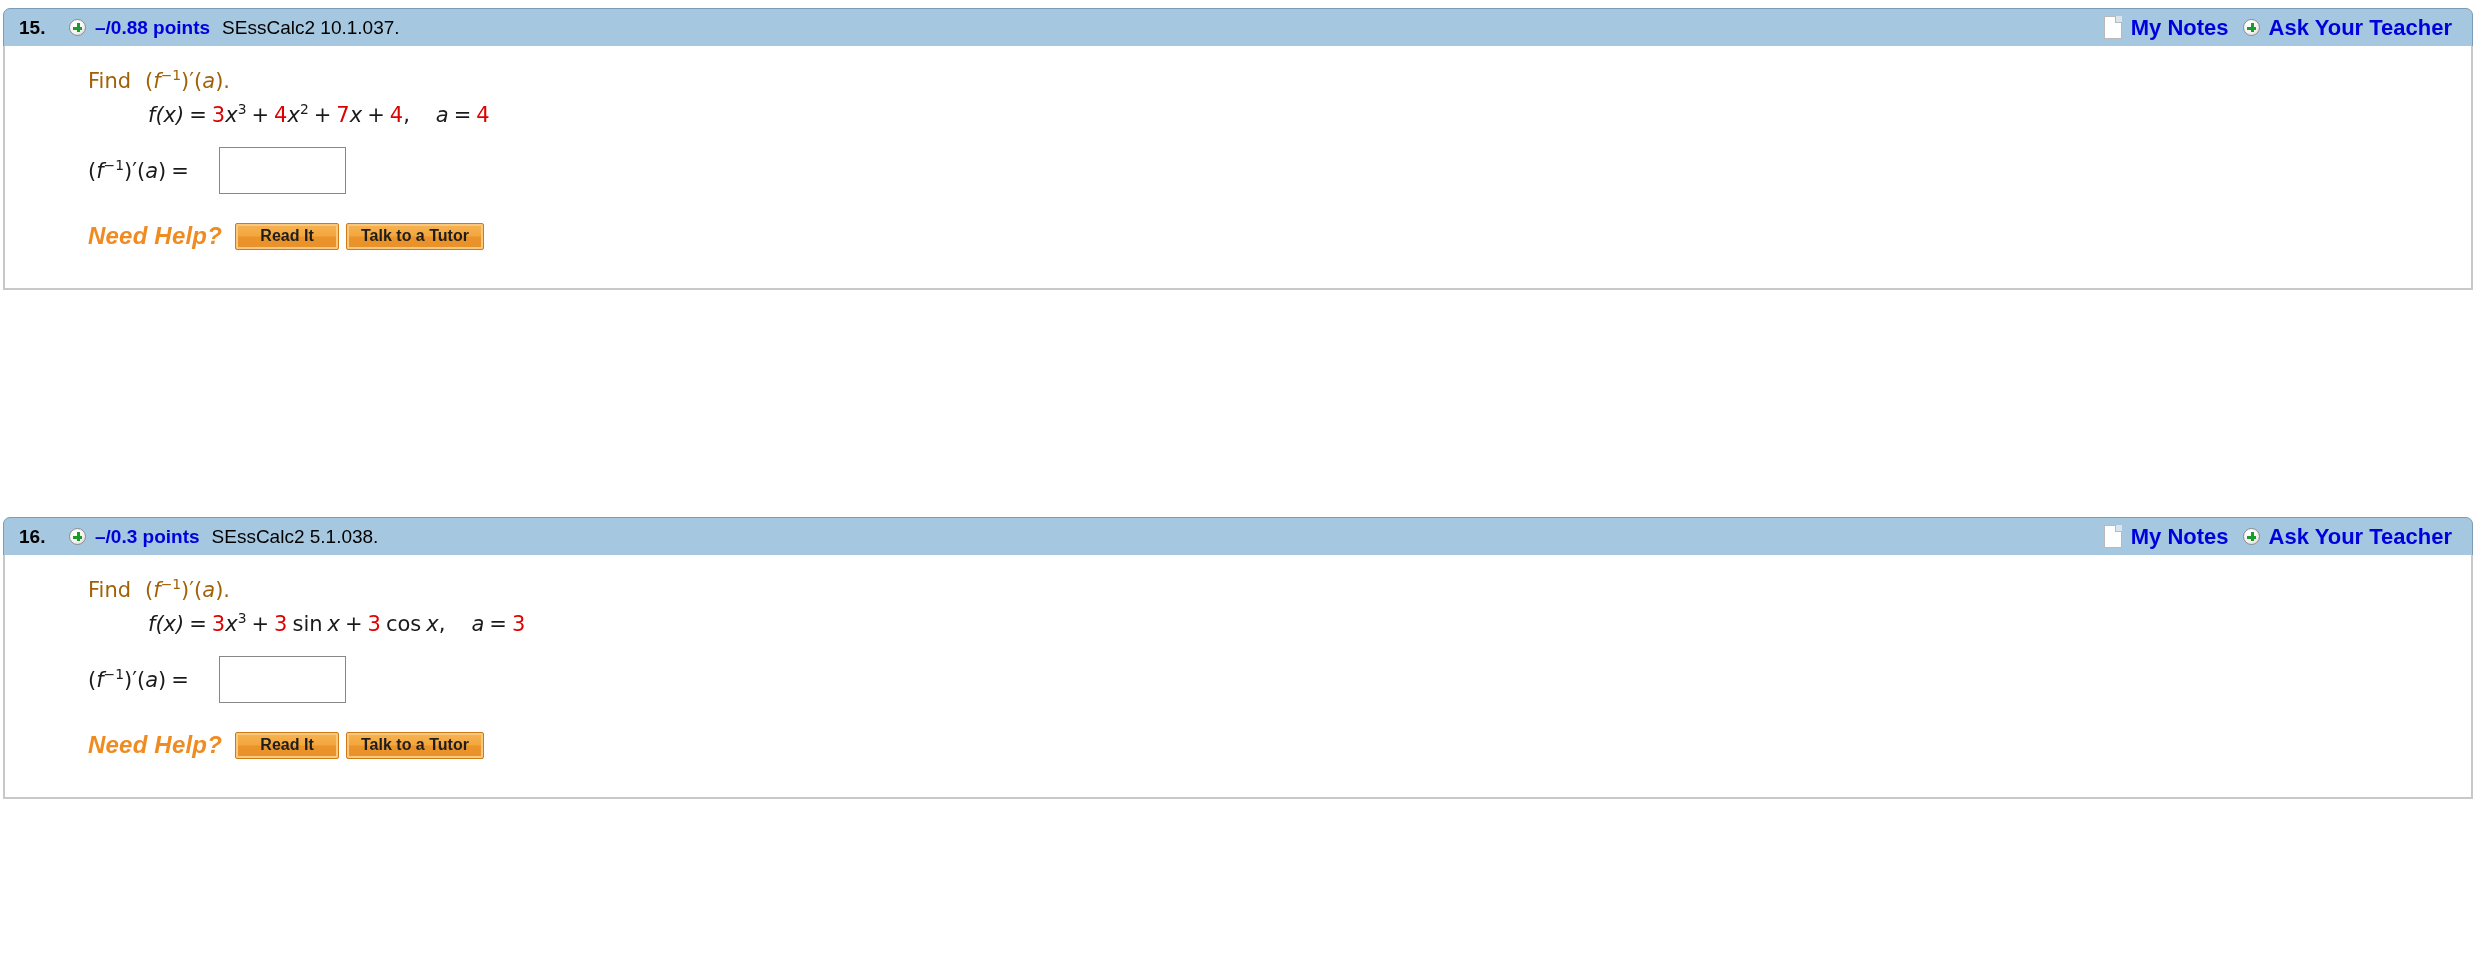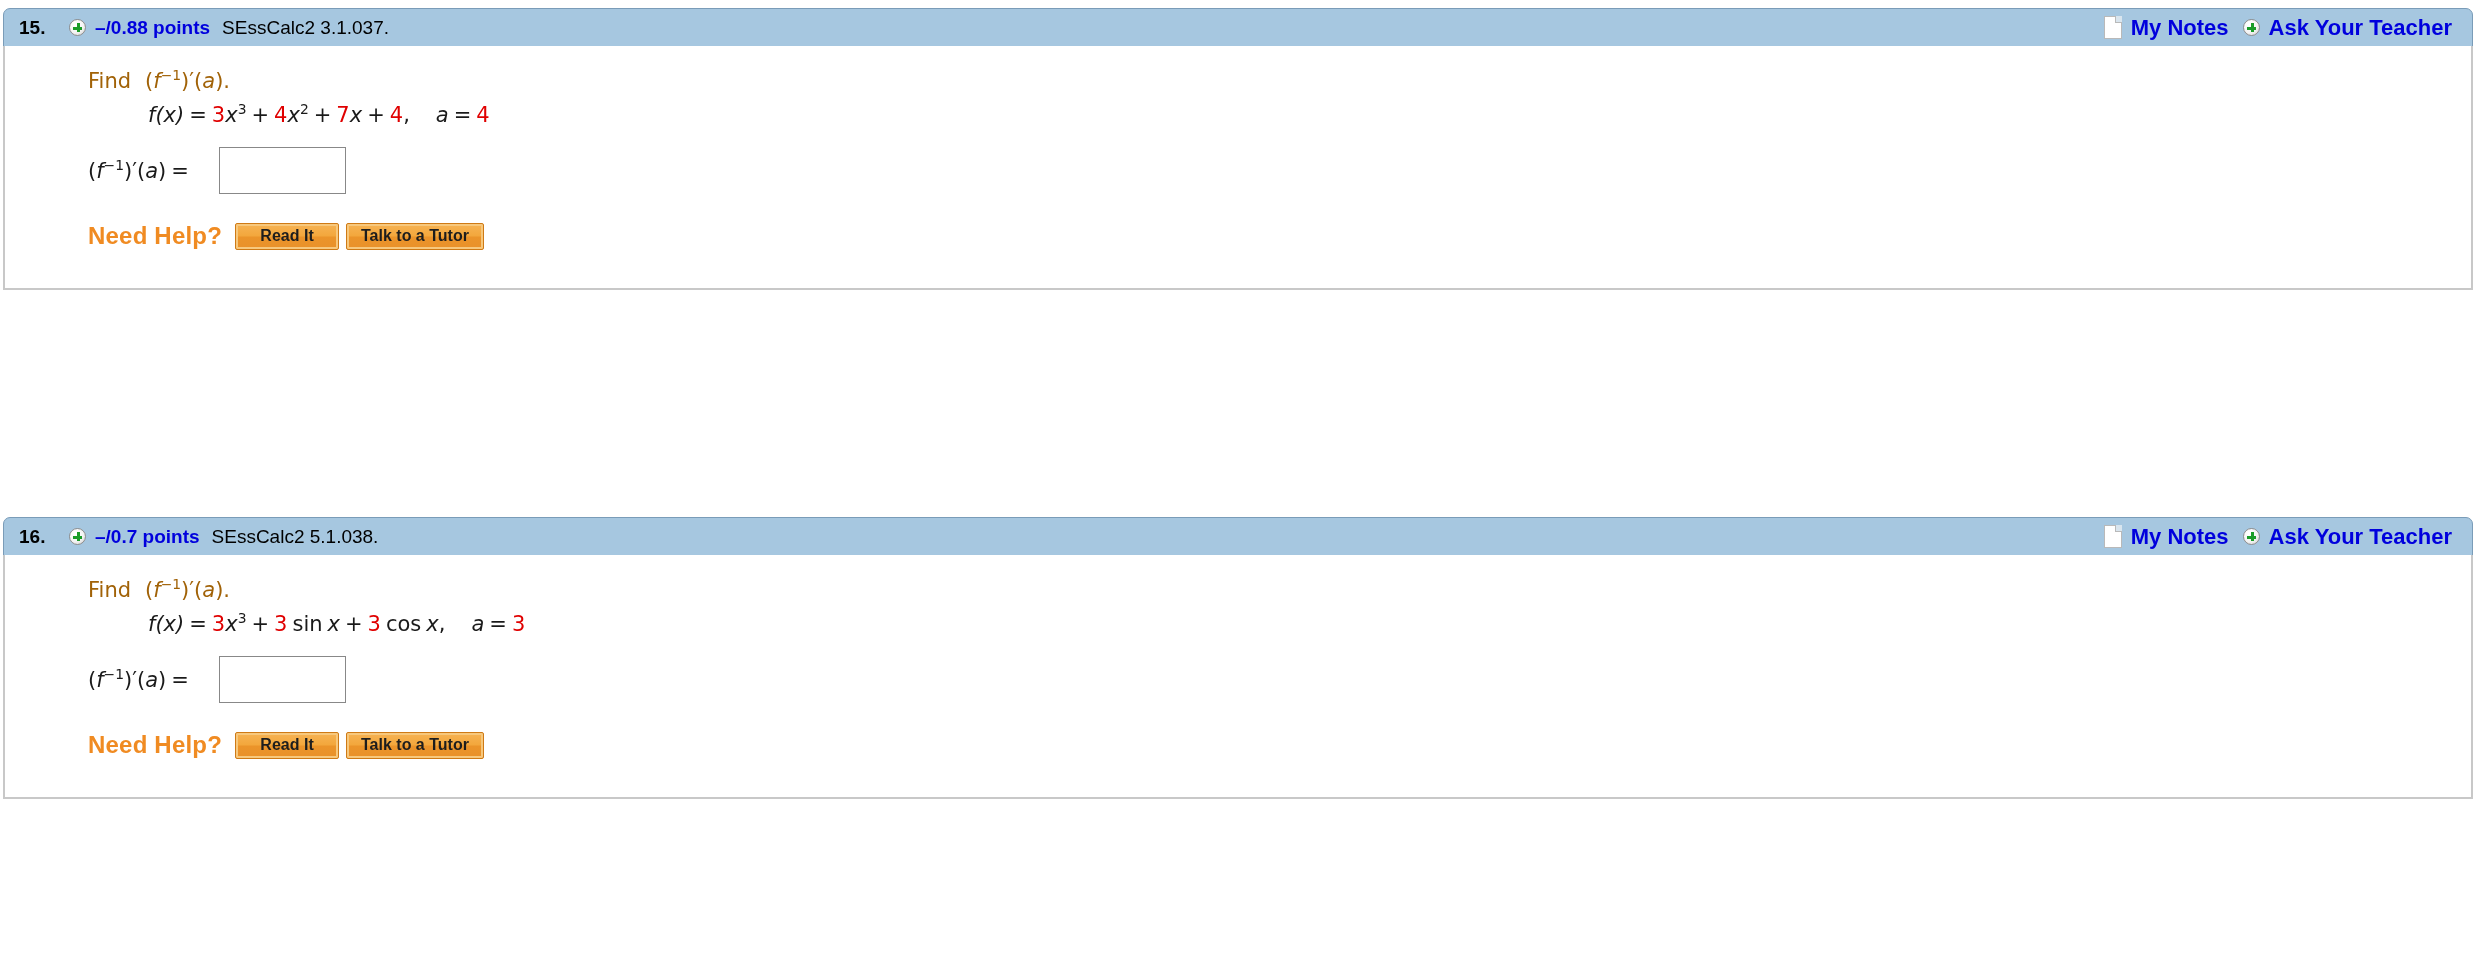--- a/index.html
+++ b/index.html
@@ -199,20 +199,21 @@
     margin-top: 28px;
   }
 
   .need-help {
     color: #f08b22;
     font-weight: bold;
     font-size: 24px;
     letter-spacing: 0.2px;
     margin-right: 13px;
     font-family: "Liberation Sans", sans-serif;
+    font-style: italic;
   }
 
   .help-btn {
     display: inline-flex;
     align-items: center;
     justify-content: center;
     height: 27px;
     background: linear-gradient(to bottom, #f6b354 0%, #f3a73c 48%, #eb942a 52%, #e9912a 100%);
     border: 1px solid #cf7a15;
     border-radius: 2px;
@@ -246,21 +247,21 @@
 <body>
 
 <div class="page">
 
   <div class="problem problem-15">
 
     <div class="qheader">
       <span class="qnum">15.</span>
       <span class="plus-icon"></span>
       <span class="points">–/0.88 points</span>
-      <span class="qref">SEssCalc2 3.1.037.</span>
+      <span class="qref">SEssCalc2 10.1.037.</span>
 
       <span class="qheader-right">
         <span class="notes-icon">
           <span class="sheet"></span>
             <span class="fold"></span>
         </span>
         <a class="hdr-link" href="#">My Notes</a>
         <span class="hdr-gap"></span>
         <span class="plus-icon" style="margin-left:0"></span>
         <span style="width:9px;display:inline-block"></span>
@@ -292,21 +293,21 @@
 
       </div>
     </div>
   </div>
 
   <div class="problem problem-16">
 
     <div class="qheader">
       <span class="qnum">16.</span>
       <span class="plus-icon"></span>
-      <span class="points">–/0.7 points</span>
+      <span class="points">–/0.3 points</span>
       <span class="qref">SEssCalc2 5.1.038.</span>
 
       <span class="qheader-right">
         <span class="notes-icon">
           <span class="sheet"></span>
             <span class="fold"></span>
         </span>
         <a class="hdr-link" href="#">My Notes</a>
         <span class="hdr-gap"></span>
         <span class="plus-icon" style="margin-left:0"></span>

